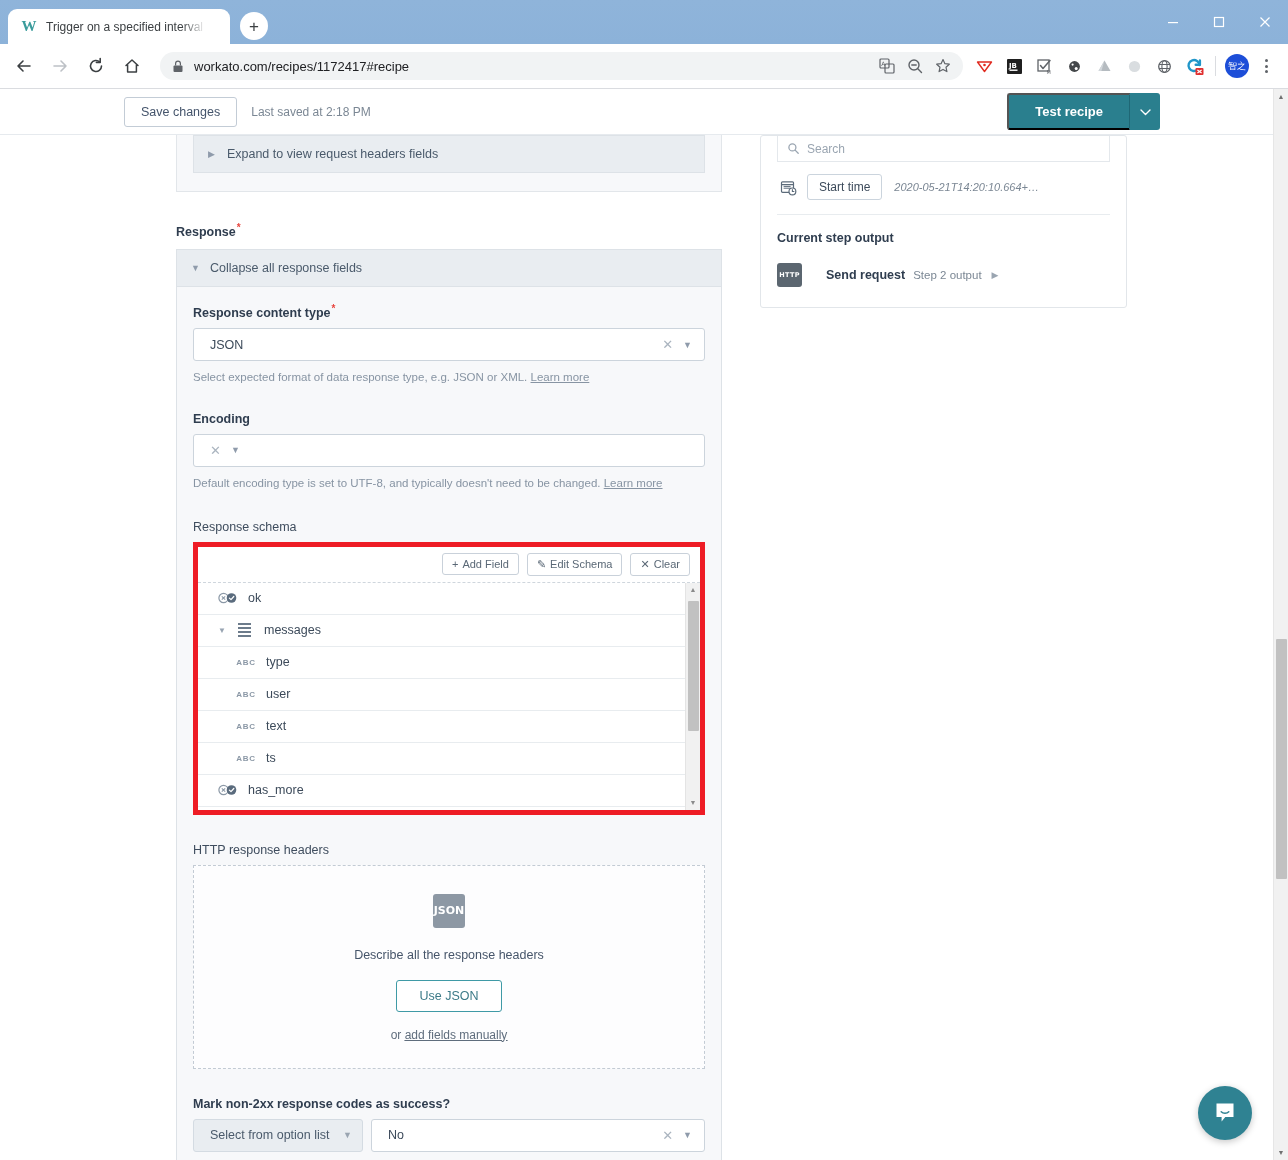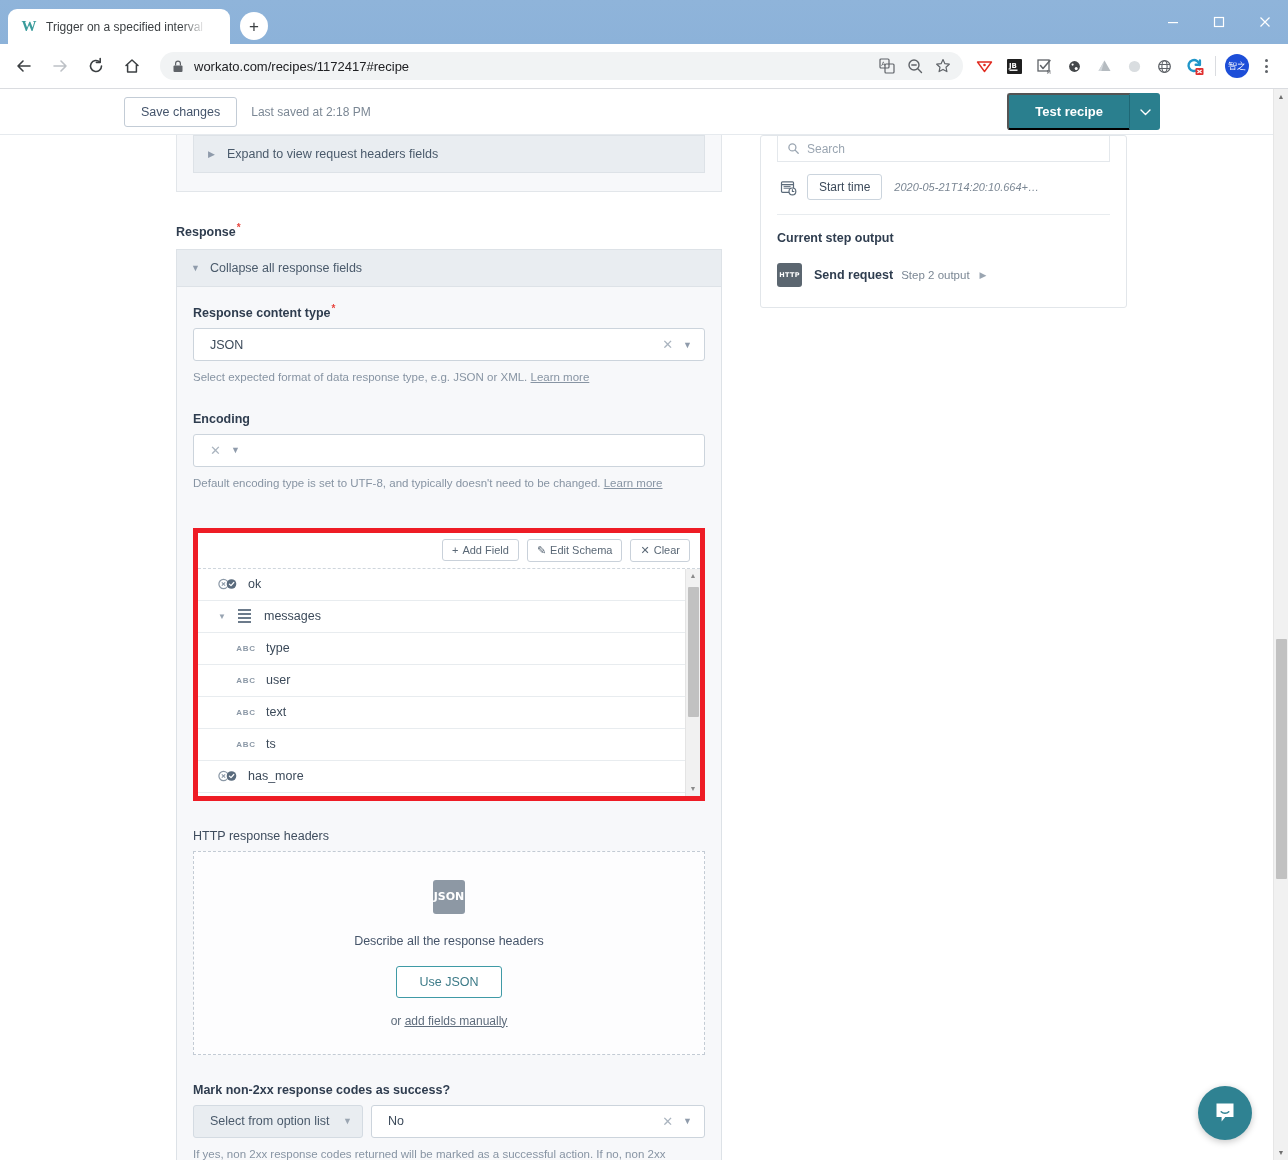--- a/index.html
+++ b/index.html
@@ -334,21 +334,21 @@
   .rlabel { font-size: 12.5px; font-weight: bold; color: #2f3d4f; margin: 16px 0 0; }
   .rstep { display:flex; align-items:center; margin-top: 18px; }
   .http-badge {
     width: 25px; height: 24px; border-radius: 3px;
     background: #5b6670; color:#fff;
     font-size: 6.5px; font-weight: bold;
     display:flex; align-items:center; justify-content:center;
     font-family: "DejaVu Sans", sans-serif;
     letter-spacing: .3px;
   }
-  .rstep .nm { font-size: 12.5px; color: #2f3d4f; font-weight: bold; margin-left: 12px; }
+  .rstep .nm { font-size: 12.5px; color: #2f3d4f; font-weight: bold; margin-left: 24px; }
   .rstep .so { font-size: 11.5px; color: #7b8794; margin-left: 8px; }
   .rstep .ar { font-size: 9px; color: #9aa5b1; margin-left: 10px; }
 
   
   .page-scroll {
     position: absolute; right: 0; top: 0;
     width: 15px; height: 1071px;
     background: #f1f1f1; border-left: 1px solid #e6e6e6;
     display:flex; flex-direction:column; align-items:center;
   }
@@ -573,20 +573,21 @@
           <span class="sb-x">✕</span>
           <span class="sb-caret">▼</span>
         </div>
         <div class="hint">
           <span>Default encoding type is set to UTF-8, and typically doesn't need to be changed.</span>
           <a href="#">Learn more</a>
         </div>
 
         <div style="height:28px"></div>
 
+        <div class="field-label" style="font-weight:normal;color:#3f4d5e;">Response schema</div>
 
         <div class="schema-wrap">
           <div class="schema-toolbar">
             <button class="sbtn">
               <span>+</span>
               <span>Add Field</span>
             </button>
             <button class="sbtn">
               <span>✎</span>
               <span>Edit Schema</span>

